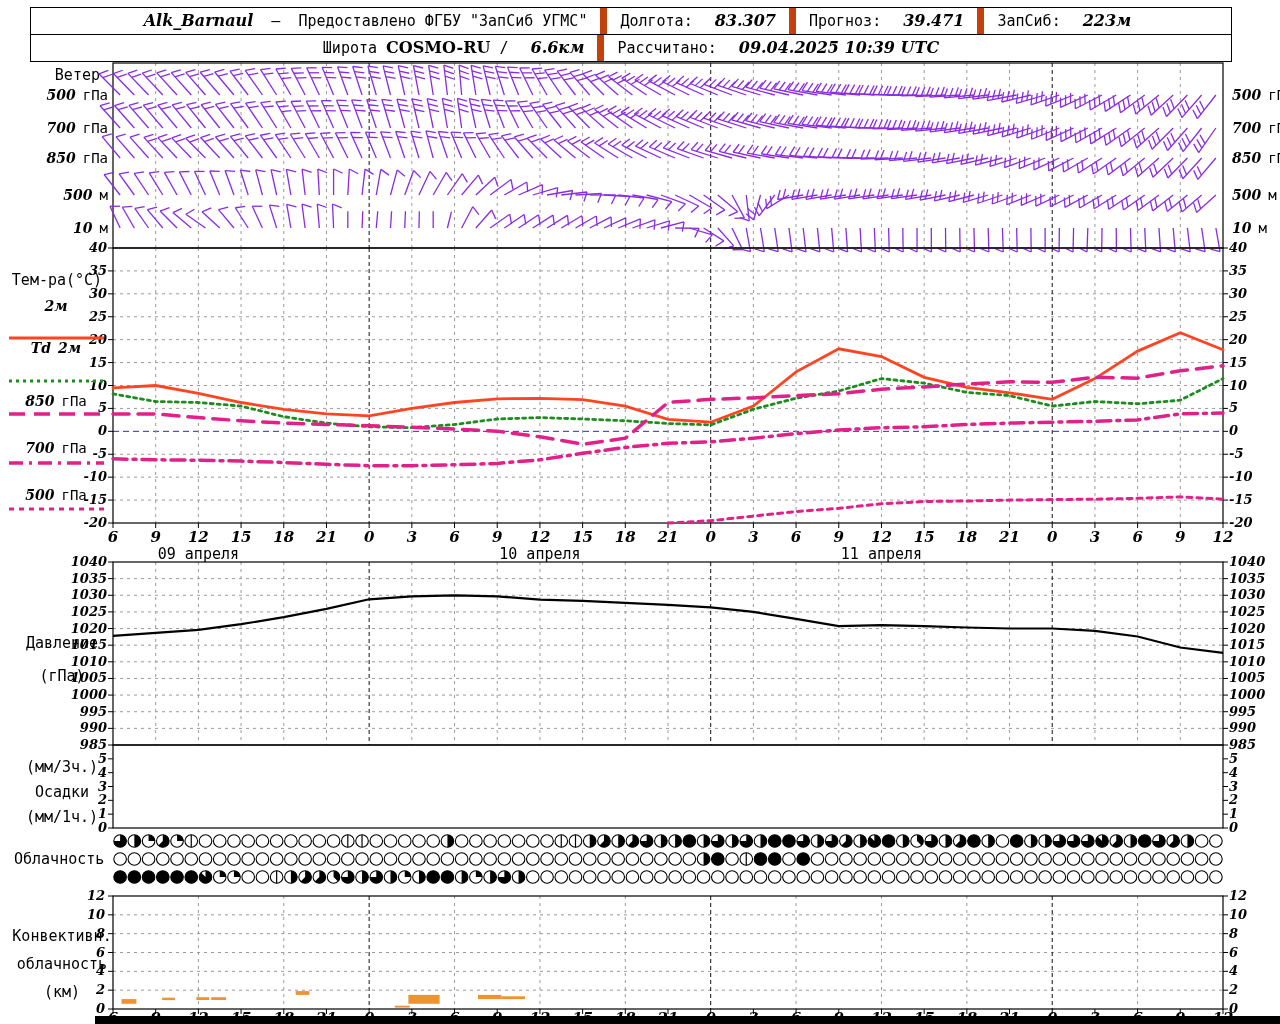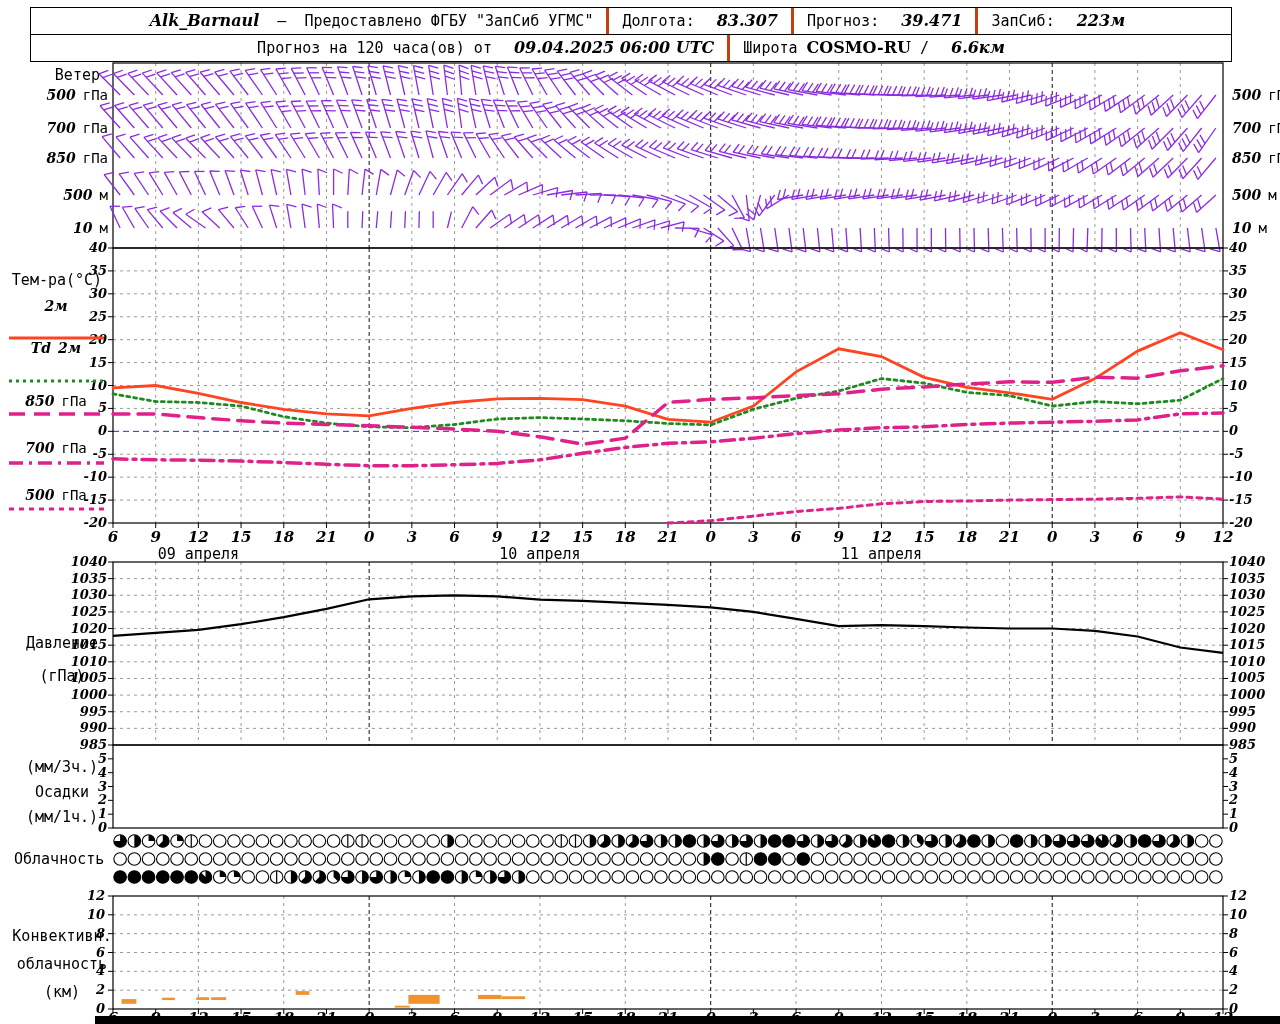--- a/index.html
+++ b/index.html
@@ -2,21 +2,21 @@
 <html><head>
 <meta charset="utf-8">
 <style>
   html,body{margin:0;padding:0;background:#fff;}
   .page{position:relative;width:1280px;height:1024px;background:#fff;overflow:hidden;
         font-family:"DejaVu Sans Mono",monospace;color:#000;}
   .hdr{position:absolute;left:30px;top:7px;width:1200px;border:1px solid #000;font-size:15px;background:#fff;z-index:2;}
   .hdr-row{display:flex;justify-content:center;height:26px;line-height:25px;}
   .hdr-row + .hdr-row{border-top:1px solid #000;}
   .cell{padding:0 13px;white-space:nowrap;}
-  .cell + .cell{border-left:3px solid #c2410c;}
+  .cell + .cell{border-left:7px solid #c2410c;}
   .iv{font-family:"DejaVu Serif",serif;font-style:italic;font-weight:bold;font-size:16px;margin-left:13px;}
   .bv{font-family:"DejaVu Serif",serif;font-weight:bold;font-size:16px;margin-top:24px;}
   svg{position:absolute;left:0;top:0;}
   svg text{fill:#000;}
   .lbl{font:15px "DejaVu Sans Mono",monospace;}
   .num{font:italic bold 13px "DejaVu Serif",serif;}
   .numL{font:italic bold 14px "DejaVu Serif",serif;}
   .lblL{font:14px "DejaVu Sans Mono",monospace;}
   .hour{font:italic bold 15px "DejaVu Serif",serif;}
   .date{font:15px "DejaVu Sans Mono",monospace;}
@@ -27,22 +27,22 @@
 <div class="page">
 
   <div class="hdr">
     <div class="hdr-row">
       <span class="cell"><span class="iv">Alk_Barnaul</span>&nbsp;&nbsp;<span>—</span>&nbsp;&nbsp;<span>Предоставлено ФГБУ "ЗапСиб УГМС"</span></span>
       <span class="cell"><span>Долгота:</span>&nbsp;<span class="iv">83.307</span></span>
       <span class="cell"><span>Прогноз:</span>&nbsp;<span class="iv">39.471</span></span>
       <span class="cell"><span>ЗапСиб:</span>&nbsp;<span class="iv">223м</span></span>
     </div>
     <div class="hdr-row">
-      <span class="cell"><span>Прогноз на 120 часа(ов) от</span>&nbsp;<span class="iv">09.04.2025 06:00 UTC</span></span>
       <span class="cell"><span>Широта</span>&nbsp;<span class="bv">COSMO-RU</span>&nbsp;<span>/</span>&nbsp;<span class="iv">6.6км</span></span>
+      <span class="cell"><span>Рассчитано:</span>&nbsp;<span class="iv">09.04.2025 10:39 UTC</span></span>
     </div>
   </div>
 
   <svg id="meteo-svg" width="1280" height="1024" viewBox="0 0 1280 1024">
       <g>
         <line x1="155.69230769230768" y1="63" x2="155.69230769230768" y2="248" stroke="#9A9A9A" stroke-dasharray="3 4" stroke-width="1"></line>
         <line x1="198.3846153846154" y1="63" x2="198.3846153846154" y2="248" stroke="#9A9A9A" stroke-dasharray="3 4" stroke-width="1"></line>
         <line x1="241.0769230769231" y1="63" x2="241.0769230769231" y2="248" stroke="#9A9A9A" stroke-dasharray="3 4" stroke-width="1"></line>
         <line x1="283.7692307692308" y1="63" x2="283.7692307692308" y2="248" stroke="#9A9A9A" stroke-dasharray="3 4" stroke-width="1"></line>
         <line x1="326.46153846153845" y1="63" x2="326.46153846153845" y2="248" stroke="#9A9A9A" stroke-dasharray="3 4" stroke-width="1"></line>

